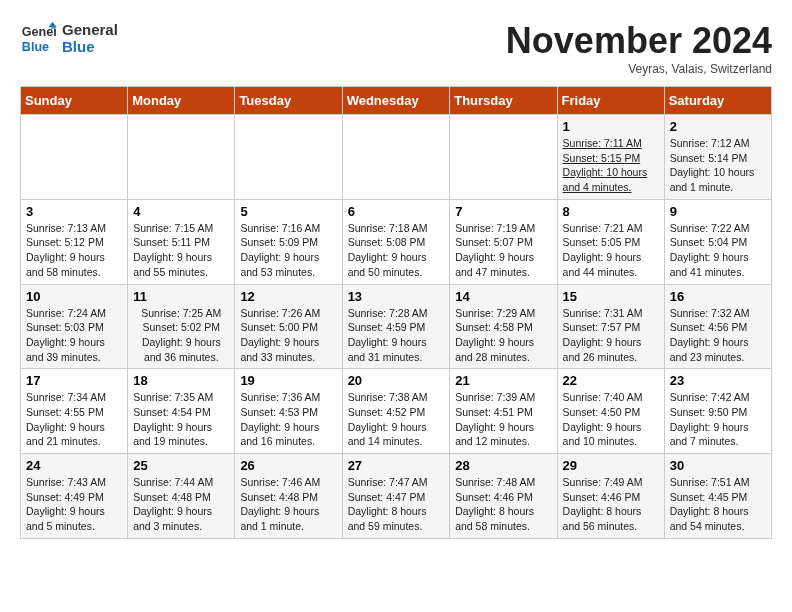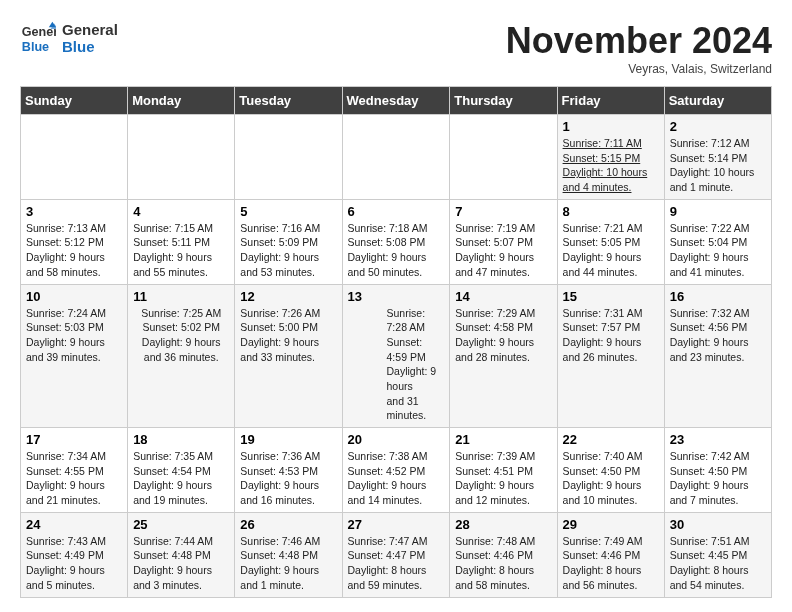--- a/index.html
+++ b/index.html
@@ -36,21 +36,21 @@
     .location {
       font-size: 12px;
       color: #444;
     }
     table {
       width: 100%;
       border-collapse: collapse;
       font-size: 11px;
     }
     thead tr th {
-      background: #404040;
+      background: #c2410c;
       color: #fff;
       padding: 6px 4px;
       text-align: left;
       font-size: 13px;
       font-weight: bold;
       border: 1px solid #ccc;
     }
     tbody tr td {
       border: 1px solid #ccc;
       vertical-align: top;
@@ -202,21 +202,21 @@
         </td>
         <td>
           <span class="day-num">12</span>
           <div class="day-info" style="white-space: pre-line;">Sunrise: 7:26 AM
 Sunset: 5:00 PM
 Daylight: 9 hours
 and 33 minutes.</div>
         </td>
         <td>
           <span class="day-num">13</span>
-          <div class="day-info" style="white-space: pre-line; margin-left: 39px;">Sunrise: 7:28 AM
+          <div class="day-info" style="white-space: pre-line;">Sunrise: 7:28 AM
 Sunset: 4:59 PM
 Daylight: 9 hours
 and 31 minutes.</div>
         </td>
         <td>
           <span class="day-num">14</span>
           <div class="day-info" style="white-space: pre-line;">Sunrise: 7:29 AM
 Sunset: 4:58 PM
 Daylight: 9 hours
 and 28 minutes.</div>
@@ -275,21 +275,21 @@
         <td>
           <span class="day-num">22</span>
           <div class="day-info" style="white-space: pre-line;">Sunrise: 7:40 AM
 Sunset: 4:50 PM
 Daylight: 9 hours
 and 10 minutes.</div>
         </td>
         <td>
           <span class="day-num">23</span>
           <div class="day-info" style="white-space: pre-line;">Sunrise: 7:42 AM
-Sunset: 4:50 PM
+Sunset: 9:50 PM
 Daylight: 9 hours
 and 7 minutes.</div>
         </td>
       </tr>
       <tr>
         <td>
           <span class="day-num">24</span>
           <div class="day-info" style="white-space: pre-line;">Sunrise: 7:43 AM
 Sunset: 4:49 PM
 Daylight: 9 hours

